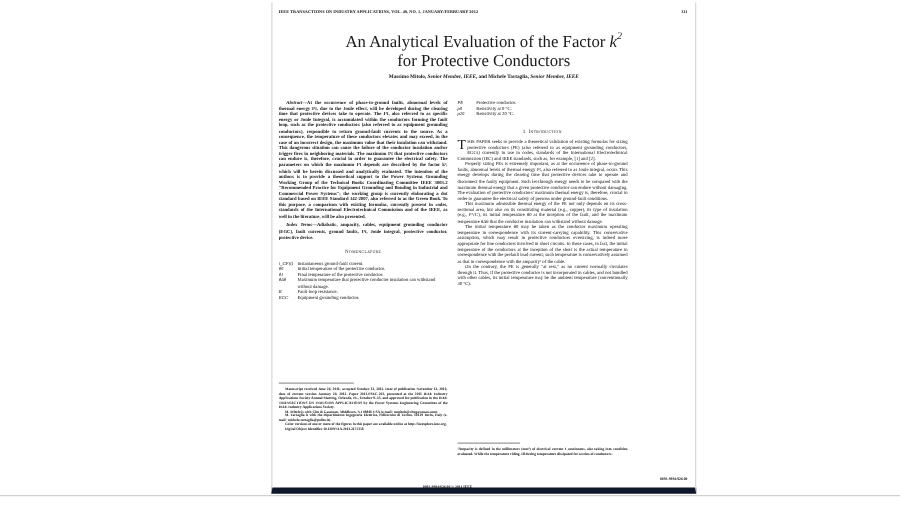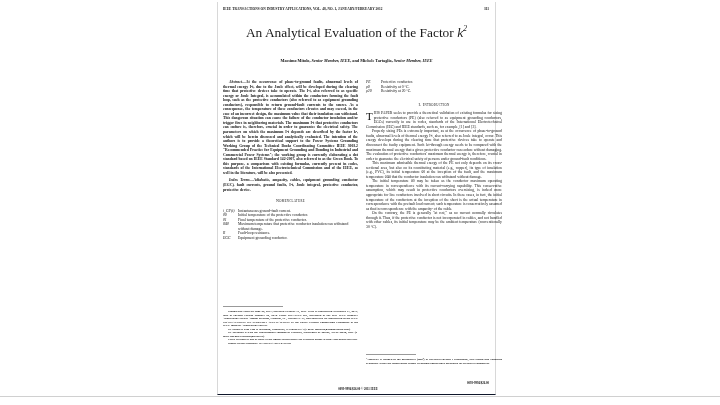--- a/index.html
+++ b/index.html
@@ -1,23 +1,23 @@
 <!DOCTYPE html>
 <html><head>
 <meta charset="utf-8">
 <style>
   html, body { margin: 0; padding: 0; }
   body {
     width: 720px; height: 405px; background: #ffffff; position: relative; overflow: hidden;
     font-family: "Liberation Serif", "DejaVu Serif", serif; color: #111;
   }
   .page {
-    position: absolute; left: 217px; top: 2px; width: 279px; height: 393px;
+    position: absolute; left: 217px; top: 2px; width: 340px; height: 393px;
     background: #fff; border-left: 1px solid #d8d8d8; border-right: 1px solid #d8d8d8;
-    border-bottom: 1px solid #0f172a; box-sizing: border-box;
+    border-bottom: 5px solid #0f172a; box-sizing: border-box;
   }
   .running-head {
     position: absolute; left: 5px; right: 6px; top: 5px; height: 6px;
     font-size: 3.4px; font-weight: bold; letter-spacing: 0.05px; white-space: nowrap;
   }
   .running-head .pno { position: absolute; right: 0; top: 0; }
   .title {
     position: absolute; left: 0; right: 0; top: 20px; text-align: center;
     font-size: 13.4px; line-height: 15.5px; color: #1a1a1a;
   }
@@ -73,20 +73,21 @@
 <body>
 
 <div class="page">
   <div class="running-head">
     <span>IEEE TRANSACTIONS ON INDUSTRY APPLICATIONS, VOL. 48, NO. 1, JANUARY/FEBRUARY 2012</span>
     <span class="pno">311</span>
   </div>
 
   <div class="title">
     <span>An Analytical Evaluation of the Factor </span><span class="k">k</span><sup>2</sup><br>
+    <span>for Protective Conductors</span>
   </div>
 
   <div class="authors">
     <span>Massimo Mitolo, </span><i>Senior Member, IEEE</i><span>, and Michele Tartaglia, </span><i>Senior Member, IEEE</i>
   </div>
 
   <div class="col left">
     <p class="abstract"><b>Abstract</b><span>—At the occurrence of phase-to-ground faults, abnormal levels of thermal energy I²t, due to the Joule effect, will be developed during the clearing time that protective devices take to operate. The I²t, also referred to as specific energy or Joule Integral, is accumulated within the conductors forming the fault loop, such as the protective conductors (also referred to as equipment grounding conductors), responsible to return ground-fault currents to the source. As a consequence, the temperature of these conductors elevates and may exceed, in the case of an incorrect design, the maximum value that their insulation can withstand. This dangerous situation can cause the failure of the conductor insulation and/or trigger fires in neighboring materials. The maximum I²t that protective conductors can endure is, therefore, crucial in order to guarantee the electrical safety. The parameters on which the maximum I²t depends are described by the factor k², which will be herein discussed and analytically evaluated. The intention of the authors is to provide a theoretical support to the Power Systems Grounding Working Group of the Technical Books Coordinating Committee IEEE 3003.2 "Recommended Practice for Equipment Grounding and Bonding in Industrial and Commercial Power Systems"; the working group is currently elaborating a dot standard based on IEEE Standard 142-2007, also referred to as the Green Book. To this purpose, a comparison with existing formulas, currently present in codes, standards of the International Electrotechnical Commission and of the IEEE, as well in the literature, will be also presented.</span></p>
     <p class="abstract index-terms"><b>Index Terms</b><span>—Adiabatic, ampacity, cables, equipment grounding conductor (EGC), fault currents, ground faults, I²t, Joule integral, protective conductor, protective device.</span></p>
 

